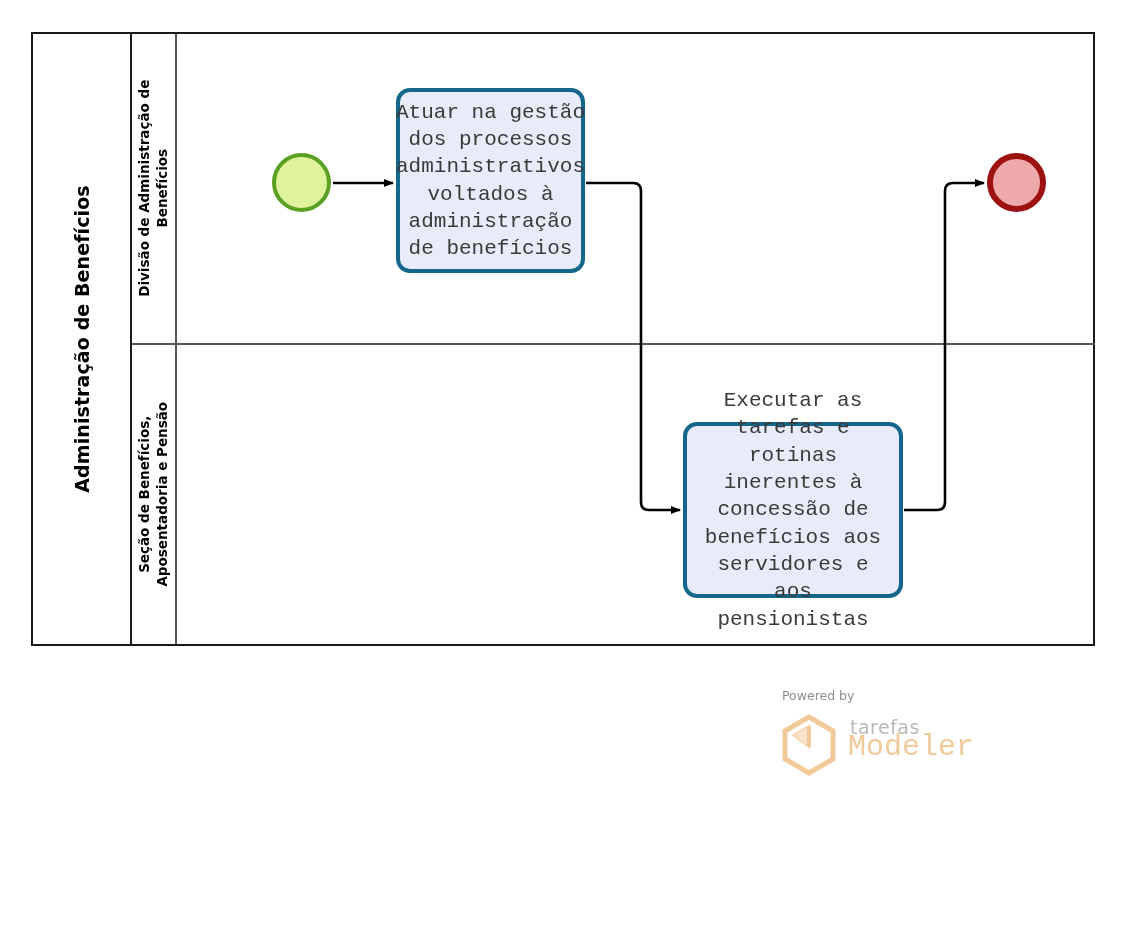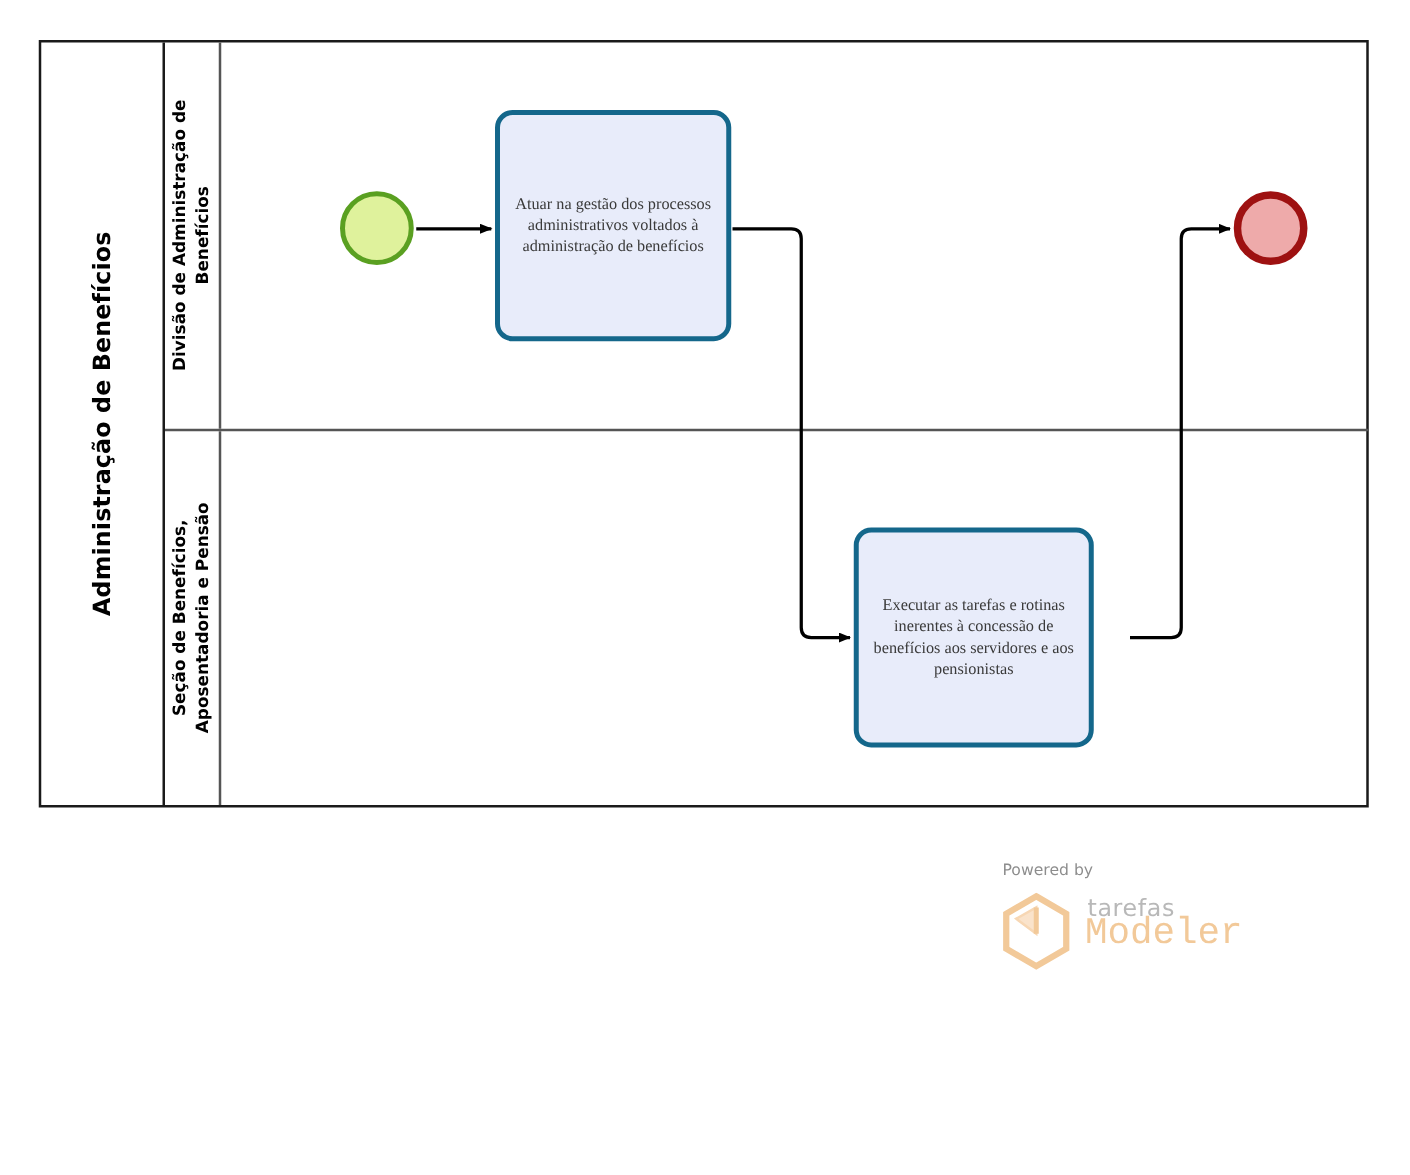--- a/index.html
+++ b/index.html
@@ -122,57 +122,56 @@
     background: #e8ecfa;
     border: 4px solid #14678b;
     border-radius: 14px;
     box-sizing: border-box;
     display: flex;
     align-items: center;
     justify-content: center;
     padding: 4px 8px;
   }
   .task-label {
-    font-size: 13px;
+    font-size: 21px;
     line-height: 1.30;
     color: #3a3a3a;
     text-align: center;
-    font-family: Liberation Serif, serif;
+    font-family: Liberation Mono, monospace;
   }
   .task-1 {
     left: 396px;
     top: 88px;
     width: 189px;
     height: 185px;
   }
   .task-2 {
     left: 683px;
     top: 422px;
-    width: 192px;
+    width: 220px;
     height: 176px;
   }
 
   
   #flows {
     position: absolute;
     left: 0;
     top: 0;
     width: 1128px;
     height: 940px;
     pointer-events: none;
   }
 
   
   .watermark {
     position: absolute;
     left: 778px;
     top: 688px;
     width: 260px;
     height: 110px;
-    margin-left: 20px;
   }
   .powered-by {
     position: absolute;
     left: 4px;
     top: 0;
     font-size: 12.5px;
     color: #8d8d8d;
     font-family: "DejaVu Sans", sans-serif;
   }
   .wm-hex {

